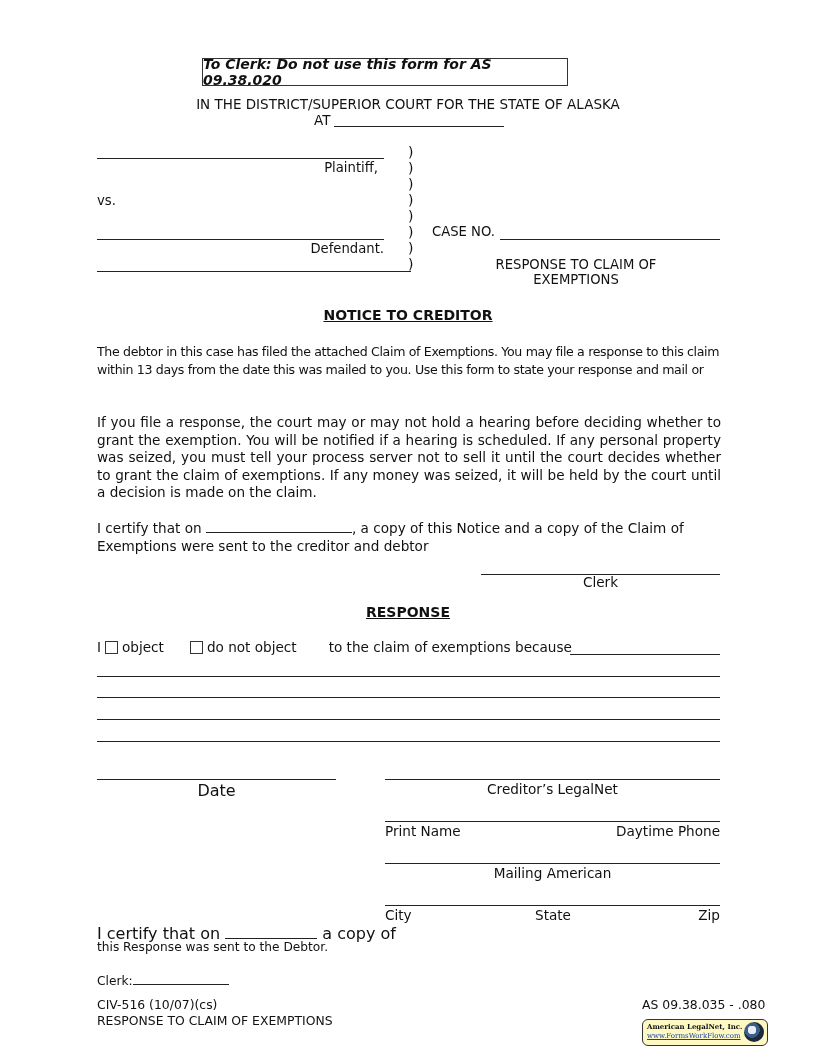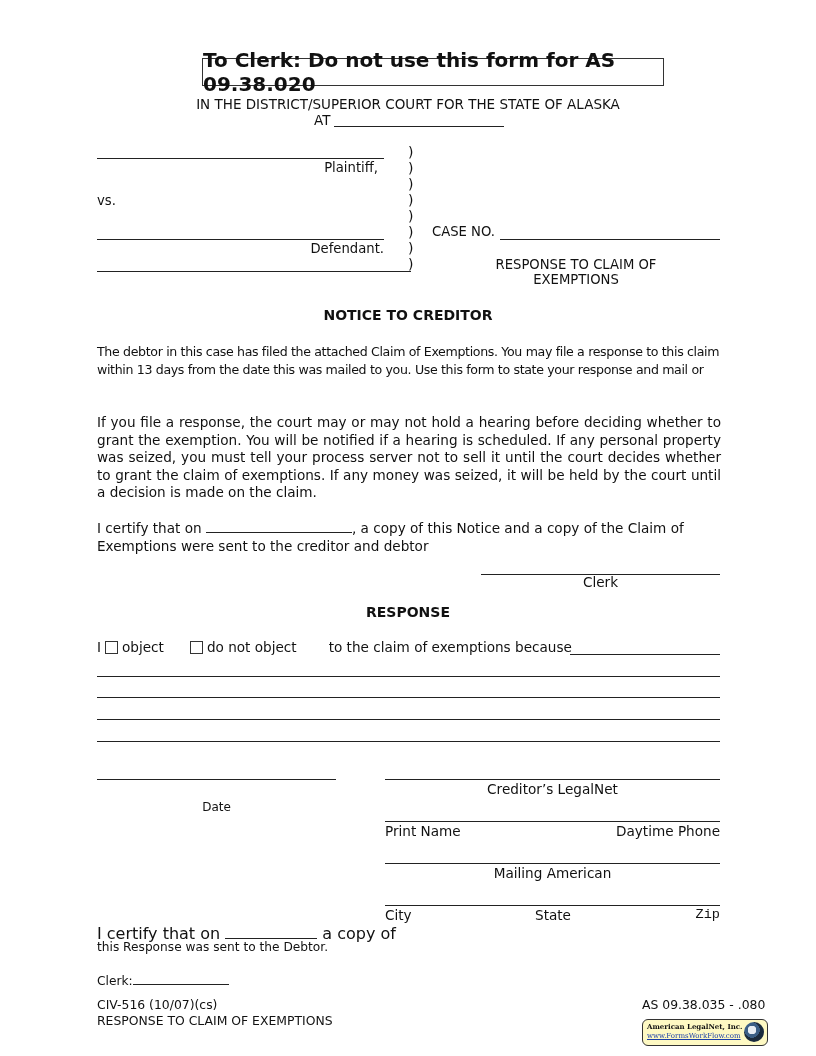--- a/index.html
+++ b/index.html
@@ -2,24 +2,24 @@
 <html><head>
 <meta charset="utf-8">
 <style>
   html, body { margin: 0; padding: 0; background: #ffffff; }
   body { width: 816px; height: 1056px; position: relative; overflow: hidden;
          font-family: "DejaVu Sans", sans-serif; color: #111; font-size: 13.2px; }
   .abs { position: absolute; }
   .line { position: absolute; height: 0; border-top: 1px solid #222; }
   .center { text-align: center; }
   .right { text-align: right; }
-  .notice-box { position: absolute; left: 202px; top: 58px; width: 462px; height: 28px;
+  .notice-box { position: absolute; left: 202px; top: 58px; width: 366px; height: 28px;
                 border: 1.5px solid #333; box-sizing: border-box; display: flex;
-                align-items: center; justify-content: center; font-weight: bold; font-size: 20px; }
-  .heading { font-weight: bold; font-size: 14px; }
+                align-items: center; justify-content: center; font-weight: bold; font-size: 14px; font-style: italic; }
+  .heading { font-weight: bold; text-decoration: underline; font-size: 14px; }
   .para { position: absolute; left: 97px; width: 624px; line-height: 17.6px; text-align: justify; }
   .para.condensed { font-size: 12.6px; letter-spacing: -0.35px; }
   .paren { position: absolute; left: 408px; font-size: 14px; line-height: 16px; }
   .checkbox { display: inline-block; width: 13px; height: 13px; border: 1px solid #333;
               vertical-align: -2px; margin: 0 4px; box-sizing: border-box; background: #fff; }
   .blank { display: inline-block; border-bottom: 1px solid #222; height: 12px; vertical-align: baseline; }
   .logo { position: absolute; left: 642px; top: 1019px; width: 126px; height: 27px;
           border: 1.5px solid #333; border-radius: 6px; box-sizing: border-box; background: #fef9c3; padding-left: 24px; }
   .logo .l1 { position: absolute; left: 4px; top: 2px; font-family: "DejaVu Serif", serif;
               font-size: 7px; font-weight: bold; color: #111; white-space: nowrap; }
@@ -83,36 +83,36 @@
 <div class="abs" style="left:97px; top:639px; white-space:nowrap; font-size:13.6px;">
   <span>I</span><span class="checkbox"></span><span>object</span><span style="display:inline-block; width:22px;"></span><span class="checkbox"></span><span>do not object</span><span style="display:inline-block; width:32px;"></span><span>to the claim of exemptions because</span>
 </div>
 <div class="line" style="left:570px; width:150px; top:654px;"></div>
 <div class="line" style="left:97px; width:623px; top:676px;"></div>
 <div class="line" style="left:97px; width:623px; top:697px;"></div>
 <div class="line" style="left:97px; width:623px; top:719px;"></div>
 <div class="line" style="left:97px; width:623px; top:741px;"></div>
 
 <div class="line" style="left:97px; width:239px; top:779px;"></div>
-<div class="abs center" style="left:97px; width:239px; top:800px; font-size:12px;">Date</div>
+<div class="abs center" style="left:97px; width:239px; top:781px; font-size:16px;">Date</div>
 
 <div class="line" style="left:385px; width:335px; top:779px;"></div>
 <div class="abs center" style="left:385px; width:335px; top:781px; font-size:13.6px;">Creditor’s LegalNet</div>
 
 <div class="line" style="left:385px; width:335px; top:821px;"></div>
 <div class="abs" style="left:385px; top:823px; font-size:13.6px;">Print Name</div>
 <div class="abs right" style="left:560px; width:160px; top:823px; font-size:13.6px;">Daytime Phone</div>
 
 <div class="line" style="left:385px; width:335px; top:863px;"></div>
 <div class="abs center" style="left:385px; width:335px; top:865px; font-size:13.6px;">Mailing American</div>
 
 <div class="line" style="left:385px; width:335px; top:905px;"></div>
 <div class="abs" style="left:385px; top:907px; font-size:13.6px;">City</div>
 <div class="abs center" style="left:493px; width:120px; top:907px; font-size:13.6px;">State</div>
-<div class="abs right" style="left:640px; width:80px; top:907px; font-size:13.6px;font-family:Liberation Mono, monospace;">Zip</div>
+<div class="abs right" style="left:640px; width:80px; top:907px; font-size:13.6px;">Zip</div>
 
 <div class="abs" style="left:97px; top:924px; white-space:nowrap; font-size:16px;">
   <span>I certify that on</span>
   <span class="blank" style="width:92px;"></span>
   <span>a copy of</span>
 </div>
 <div class="abs" style="left:97px; top:940px; font-size:12.2px;">this Response was sent to the Debtor.</div>
 
 <div class="abs" style="left:97px; top:972px; white-space:nowrap; font-size:12.2px;">
   <span>Clerk:</span><span class="blank" style="width:96px;"></span>

